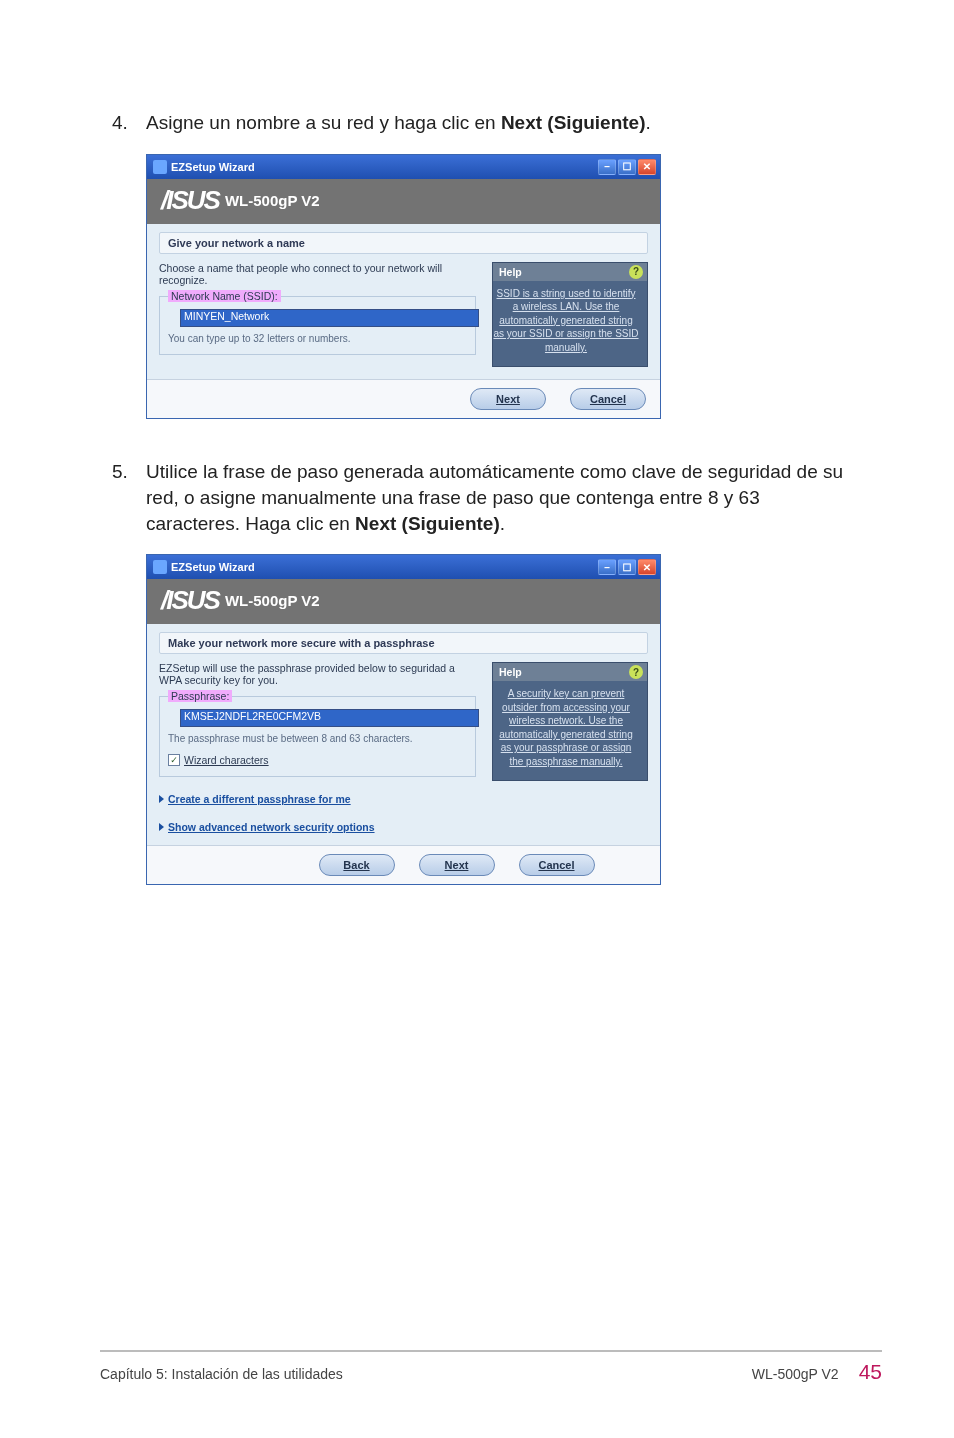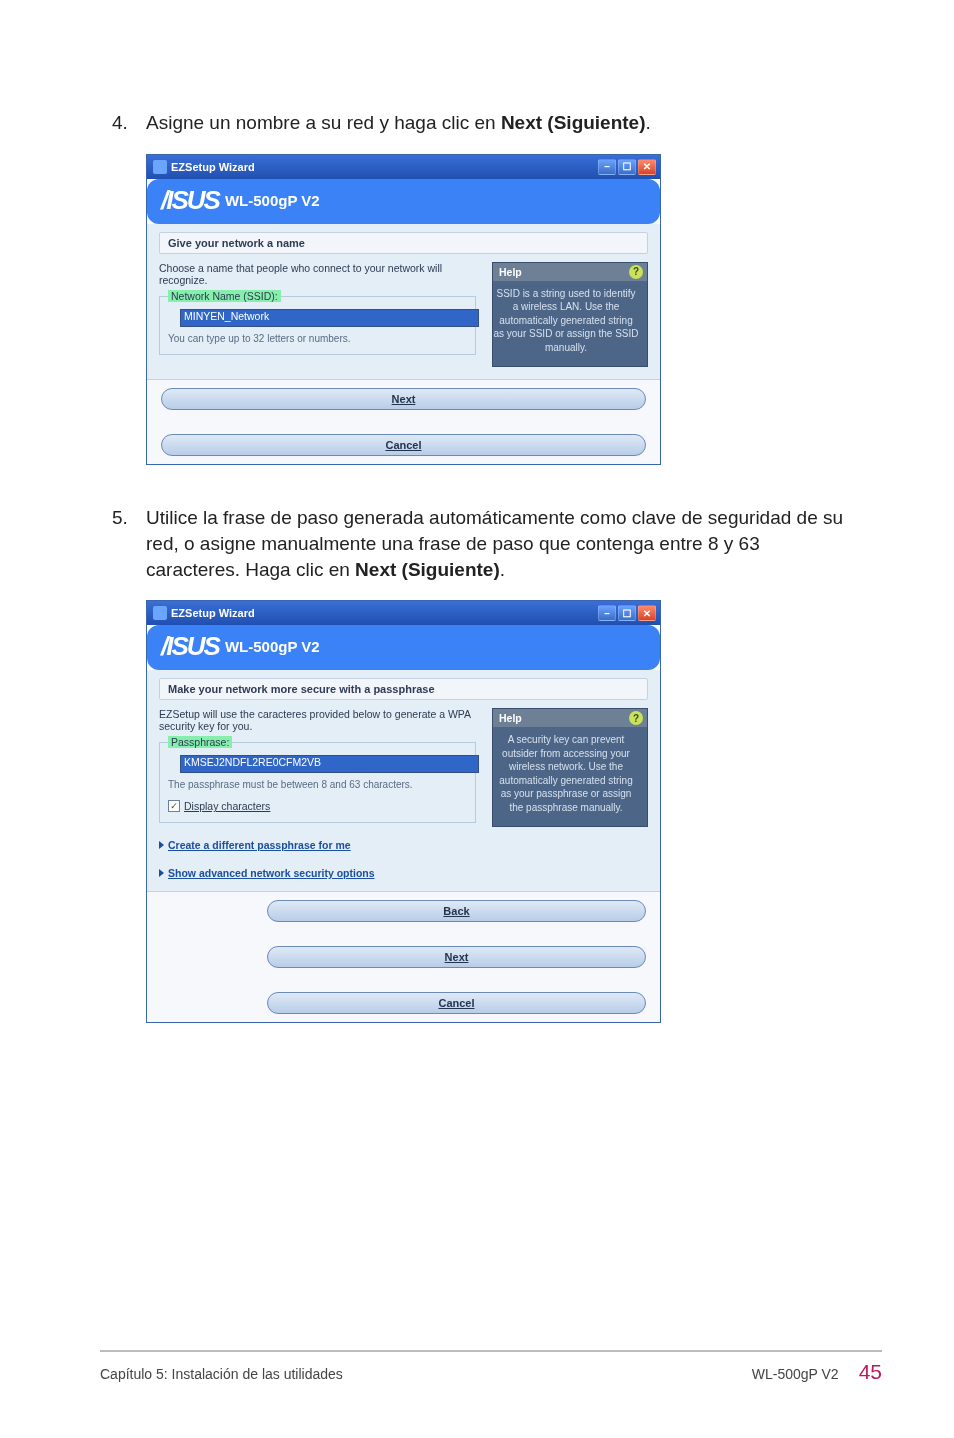--- a/index.html
+++ b/index.html
@@ -62,25 +62,24 @@
     display: flex;
     align-items: center;
     justify-content: center;
     font-size: 10px;
     color: #fff;
   }
   .winbtn.min, .winbtn.max { background: linear-gradient(#6aa0ff,#3a6fc8); }
   .winbtn.close { background: linear-gradient(#ff8a6a,#d6452c); }
 
   .brandbar {
-    background: #3b82f6;
+    background: #737373;
     display: flex;
     align-items: center;
     padding: 6px 10px 8px 14px;
-    border-radius: 12px;
   }
   .asus-logo {
     color: #fff;
     font-weight: bold;
     font-style: italic;
     font-size: 26px;
     letter-spacing: -2px;
     font-family: Arial, sans-serif;
     margin-right: 6px;
   }
@@ -117,21 +116,21 @@
   .fieldset {
     border: 1px solid #b8cadd;
     padding: 8px 8px 10px 8px;
     position: relative;
     margin-top: 6px;
   }
   .fieldset .legend {
     position: absolute;
     top: -7px;
     left: 8px;
-    background: #86efac;
+    background: #f0abfc;
     padding: 0 3px;
     font-size: 10.5px;
     color: #2c3a52;
   }
   .text-input {
     width: 100%;
     height: 18px;
     border: 1px solid #7a90b0;
     background: #fff;
     color: #333;
@@ -173,21 +172,21 @@
     width: 14px; height: 14px;
     background: #c9e25a;
     color: #3a4e1a;
     border-radius: 50%;
     display: flex;
     align-items: center;
     justify-content: center;
     font-size: 10px;
     font-weight: bold;
   }
-  .help-body { padding: 6px 8px 2px 0; }
+  .help-body { padding: 6px 8px 2px 0; text-decoration: underline; }
 
   .checkbox-row {
     display:flex;
     align-items:center;
     gap:4px;
     margin-top:10px;
     font-size:10.5px;
     color:#2c3a52;
   }
   .cbx {
@@ -221,21 +220,20 @@
     border-left: 5px solid #1a4fa0;
   }
 
   .button-bar {
     background: #f6f8fb;
     border-top: 1px solid #c6d2e0;
     padding: 8px 14px;
     display: flex;
     justify-content: flex-end;
     gap: 24px;
-    flex-direction: column;
   }
   .button-bar.center-right { justify-content: center; padding-left: 120px; }
   .wiz-btn {
     min-width: 76px;
     height: 22px;
     border-radius: 11px;
     background: linear-gradient(#dfe9f6,#b8cde8);
     border: 1px solid #6a8ab8;
     font-size: 11px;
     color: #23344e;
@@ -355,28 +353,28 @@
         </div>
       </div>
       <div class="brandbar">
         <div class="asus-logo">/ISUS</div>
         <div class="asus-model">WL-500gP V2</div>
       </div>
       <div class="wizard-body">
         <div class="section-head">Make your network more secure with a passphrase</div>
         <div class="two-col">
           <div class="left-col">
-            <div class="desc-text">EZSetup will use the caracteres provided below to generate a WPA security key for you.</div>
+            <div class="desc-text">EZSetup will use the passphrase provided below to seguridad a WPA security key for you.</div>
             <div class="fieldset">
               <div class="legend">Passphrase:</div>
               <div class="text-input selected">KMSEJ2NDFL2RE0CFM2VB</div>
               <div class="hint">The passphrase must be between 8 and 63 characters.</div>
               <div class="checkbox-row">
                 <div class="cbx">✓</div>
-                <span><u>Display characters</u></span>
+                <span><u>Wizard characters</u></span>
               </div>
             </div>
             <div class="adv-links">
               <div class="adv-link">
                 <div class="tri"></div>
                 <span>Create a different passphrase for me</span>
               </div>
               <div class="adv-link">
                 <div class="tri"></div>
                 <span>Show advanced network security options</span>

